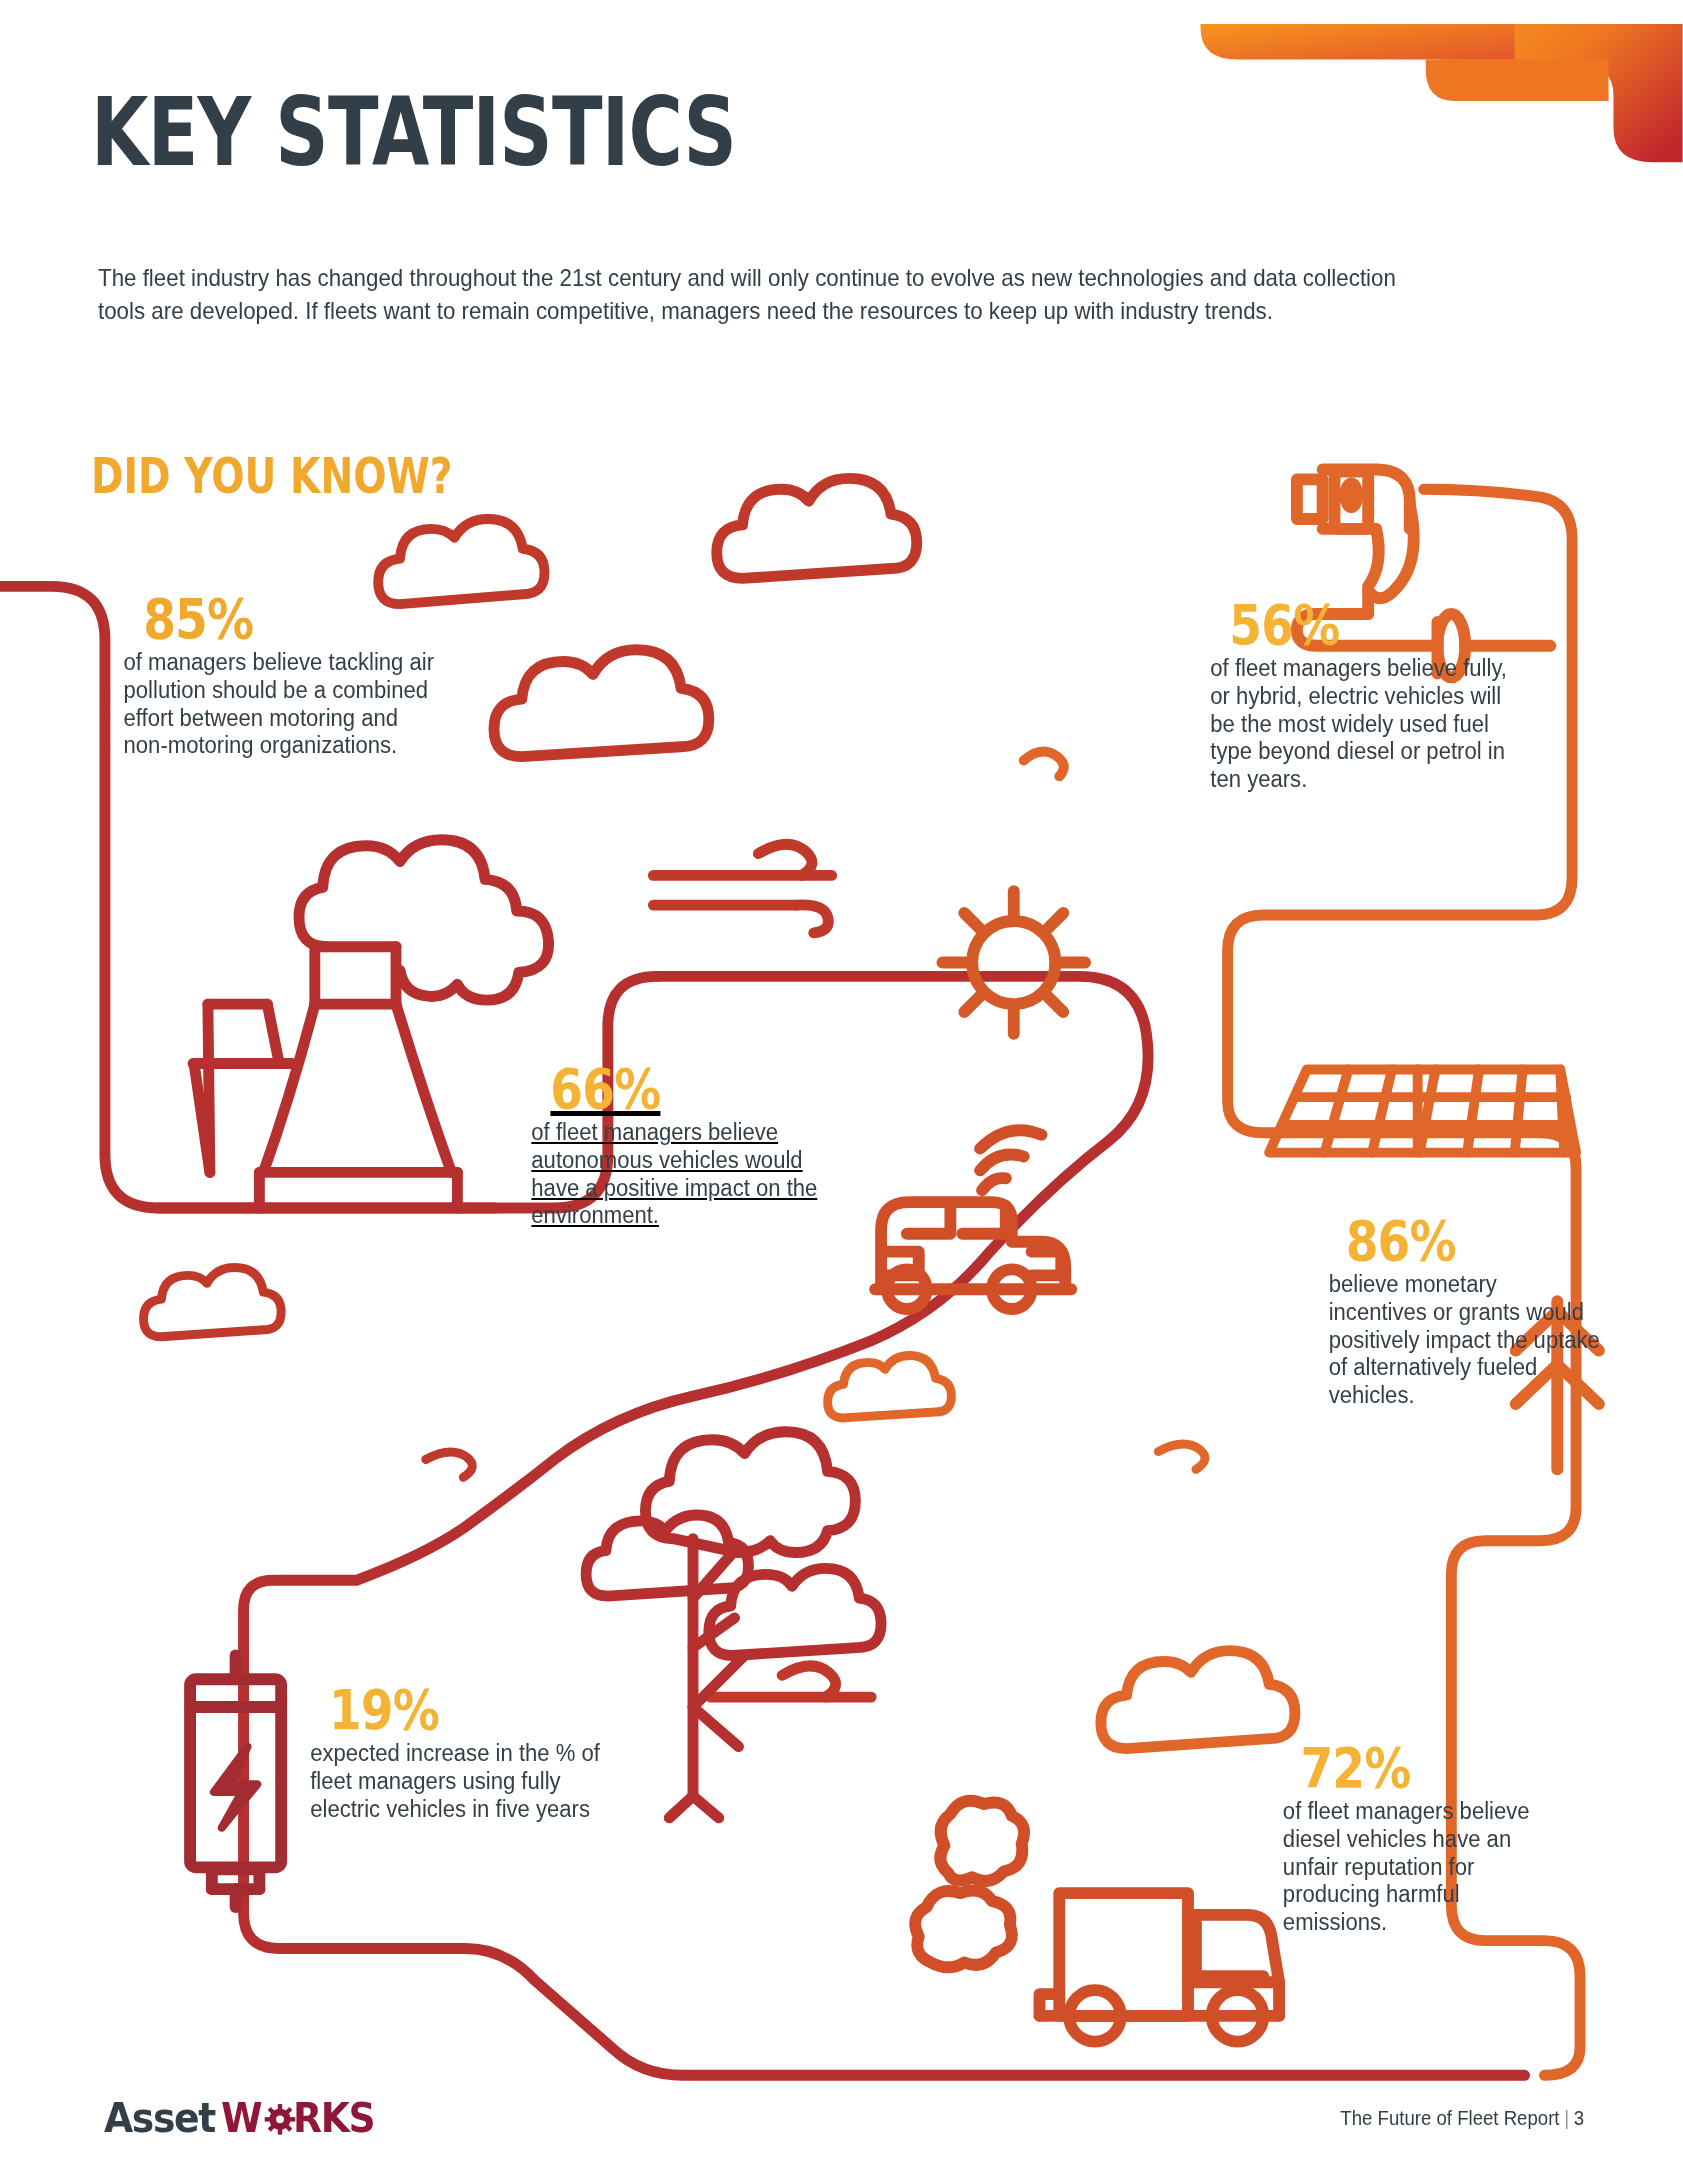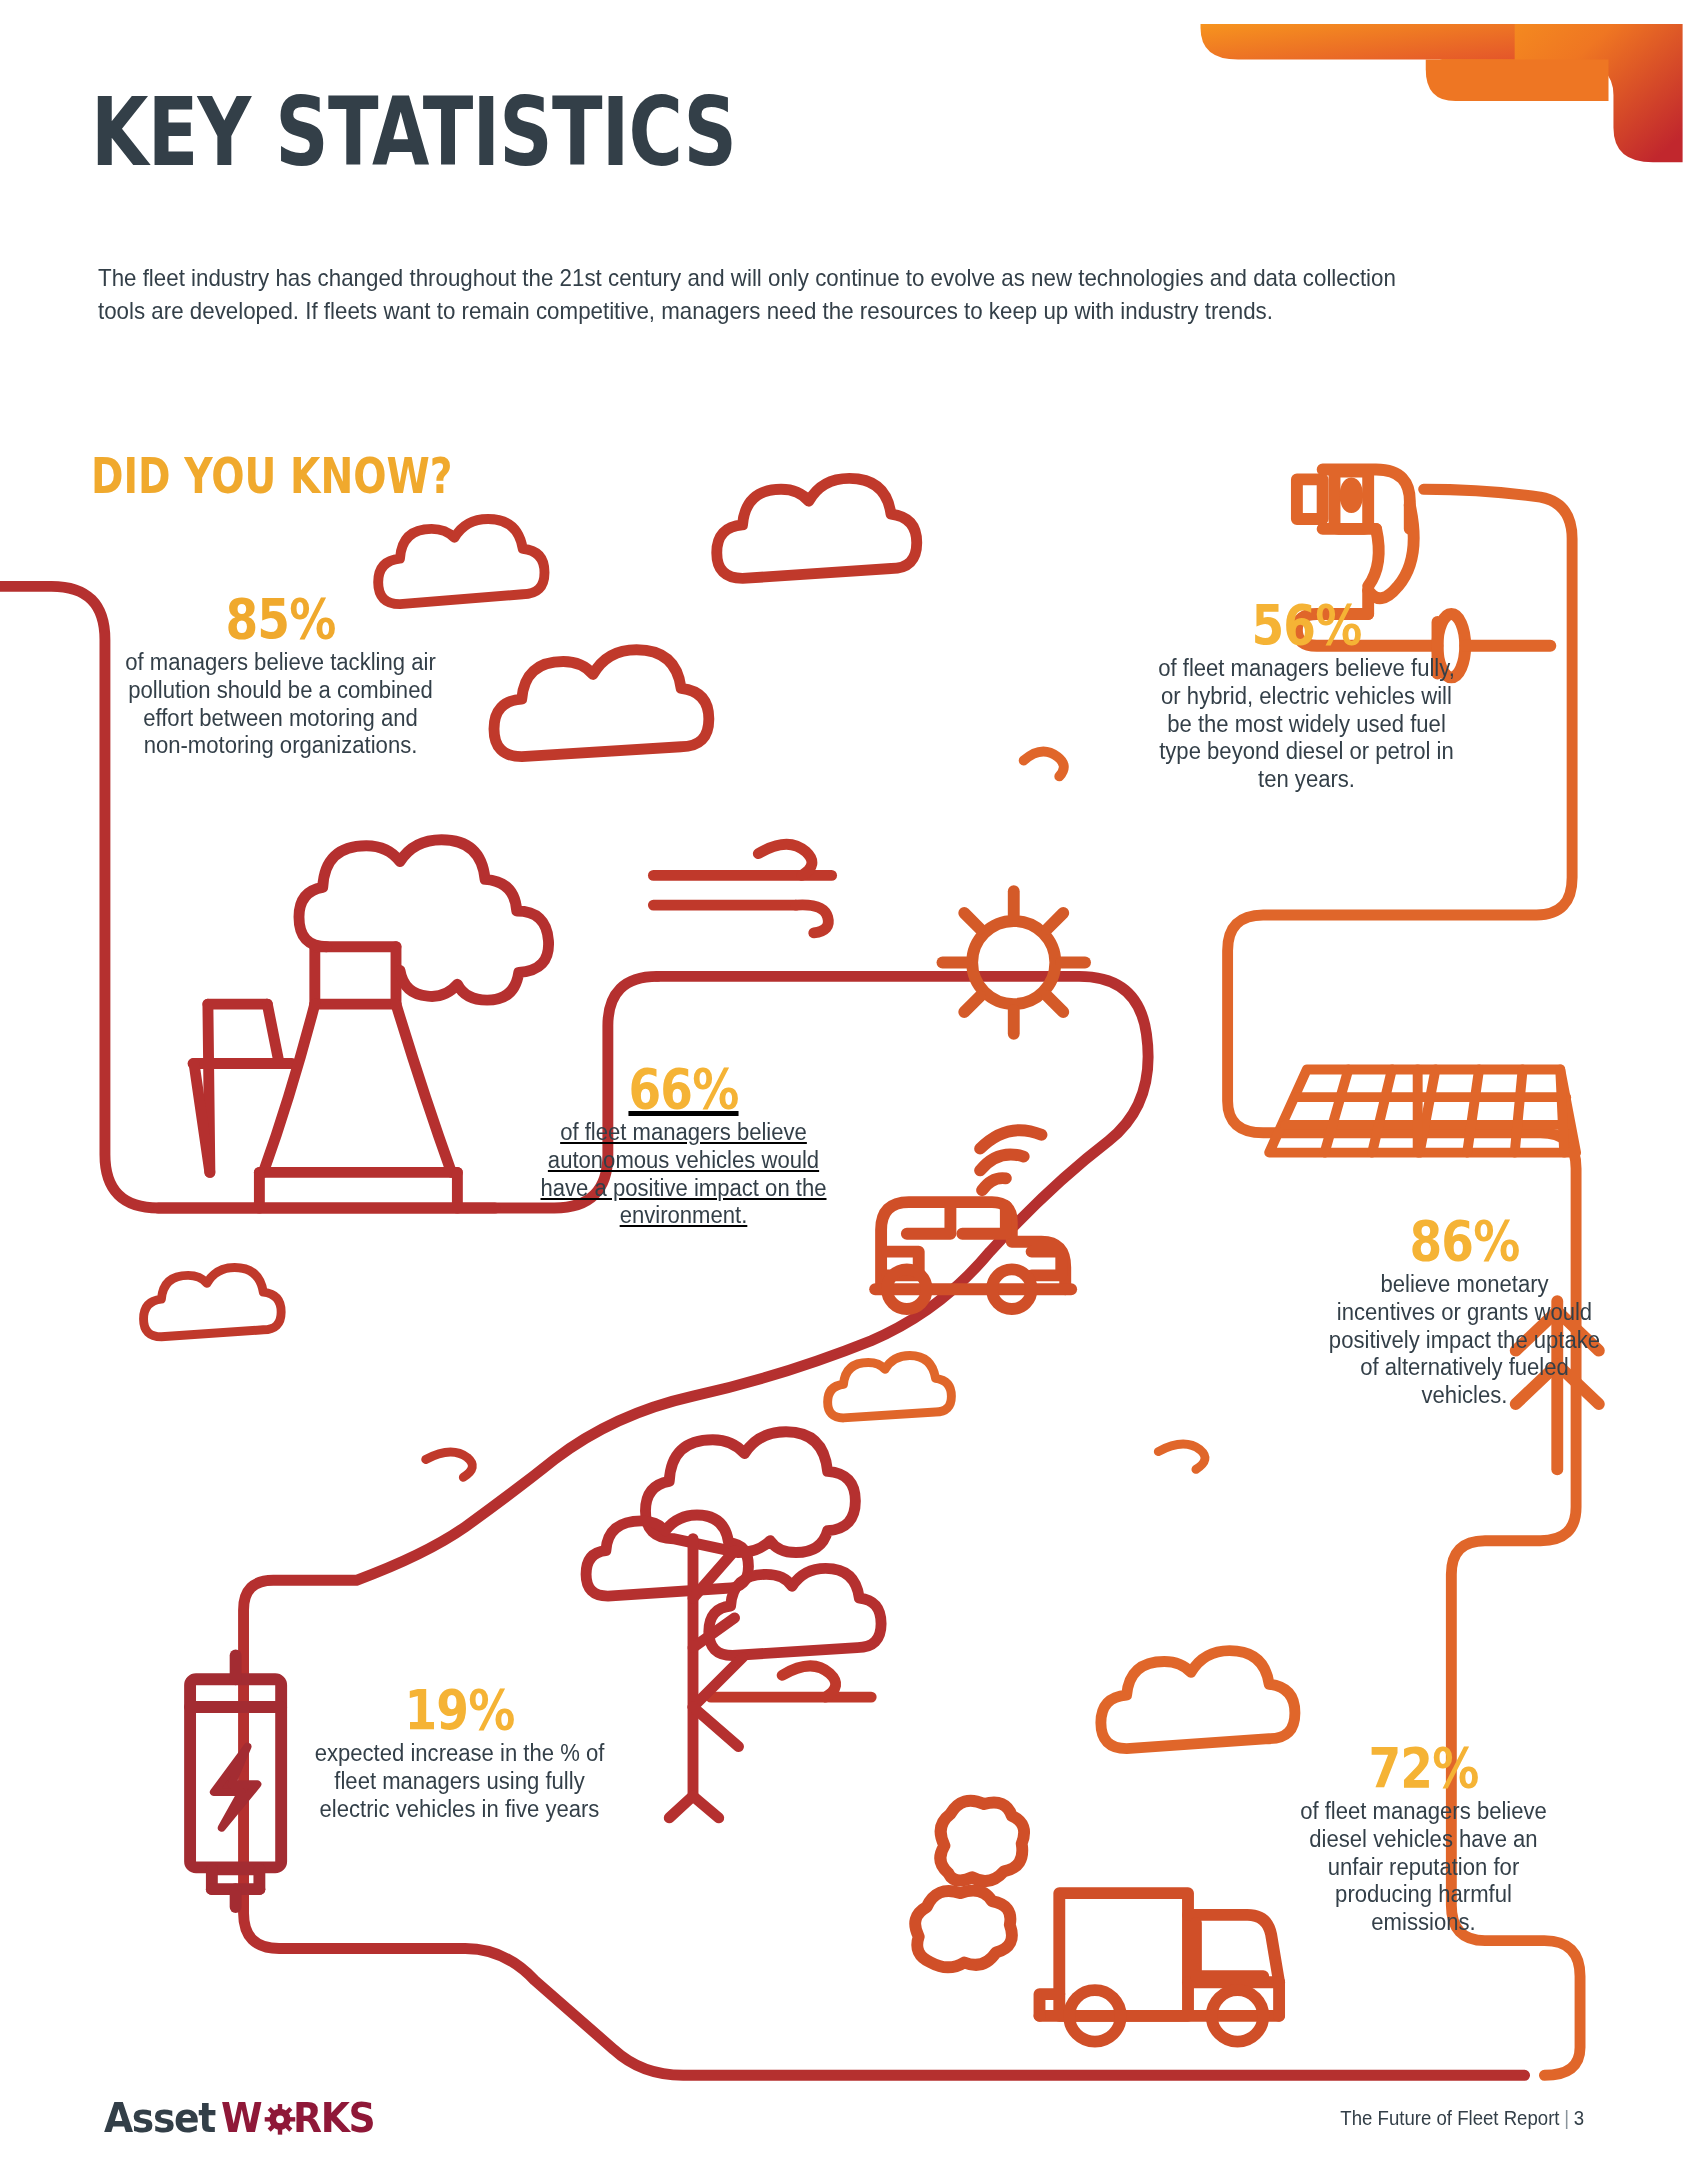--- a/index.html
+++ b/index.html
@@ -82,21 +82,21 @@
     left: 0;
     top: 0;
     width: 1683px;
     height: 2178px;
     pointer-events: none;
   }
 
   
   .stat {
     position: absolute;
-    text-align: center;
+    text-align: left;
   }
   .stat .num {
     font-family: "DejaVu Sans", sans-serif;
     font-weight: 700;
     font-size: 56px;
     color: #f5b335;
     line-height: 1.02;
     transform: scaleX(0.84);
     letter-spacing: -1px;
   }
@@ -398,21 +398,21 @@
       </g>
 
     </g>
   </svg>
 
   <div class="stat" style="left:117px; top:566px; width:327px;">
     <div class="num amber-dark">85%</div>
     <div class="desc">of managers believe tackling air pollution should be a combined effort between motoring and non-motoring organizations.</div>
   </div>
 
-  <div class="stat" style="left:1148px; top:572px; width:317px;">
+  <div class="stat" style="left:1204px; top:572px; width:317px;">
     <div class="num">56%</div>
     <div class="desc">of fleet managers believe fully, or hybrid, electric vehicles will be the most widely used fuel type beyond diesel or petrol in ten years.</div>
   </div>
 
   <div class="stat" style="left:525px; top:1036px; width:317px;text-decoration:underline;">
     <div class="num">66%</div>
     <div class="desc">of fleet managers believe autonomous vehicles would have a positive impact on the environment.</div>
   </div>
 
   <div class="stat" style="left:1323px; top:1188px; width:283px;">

